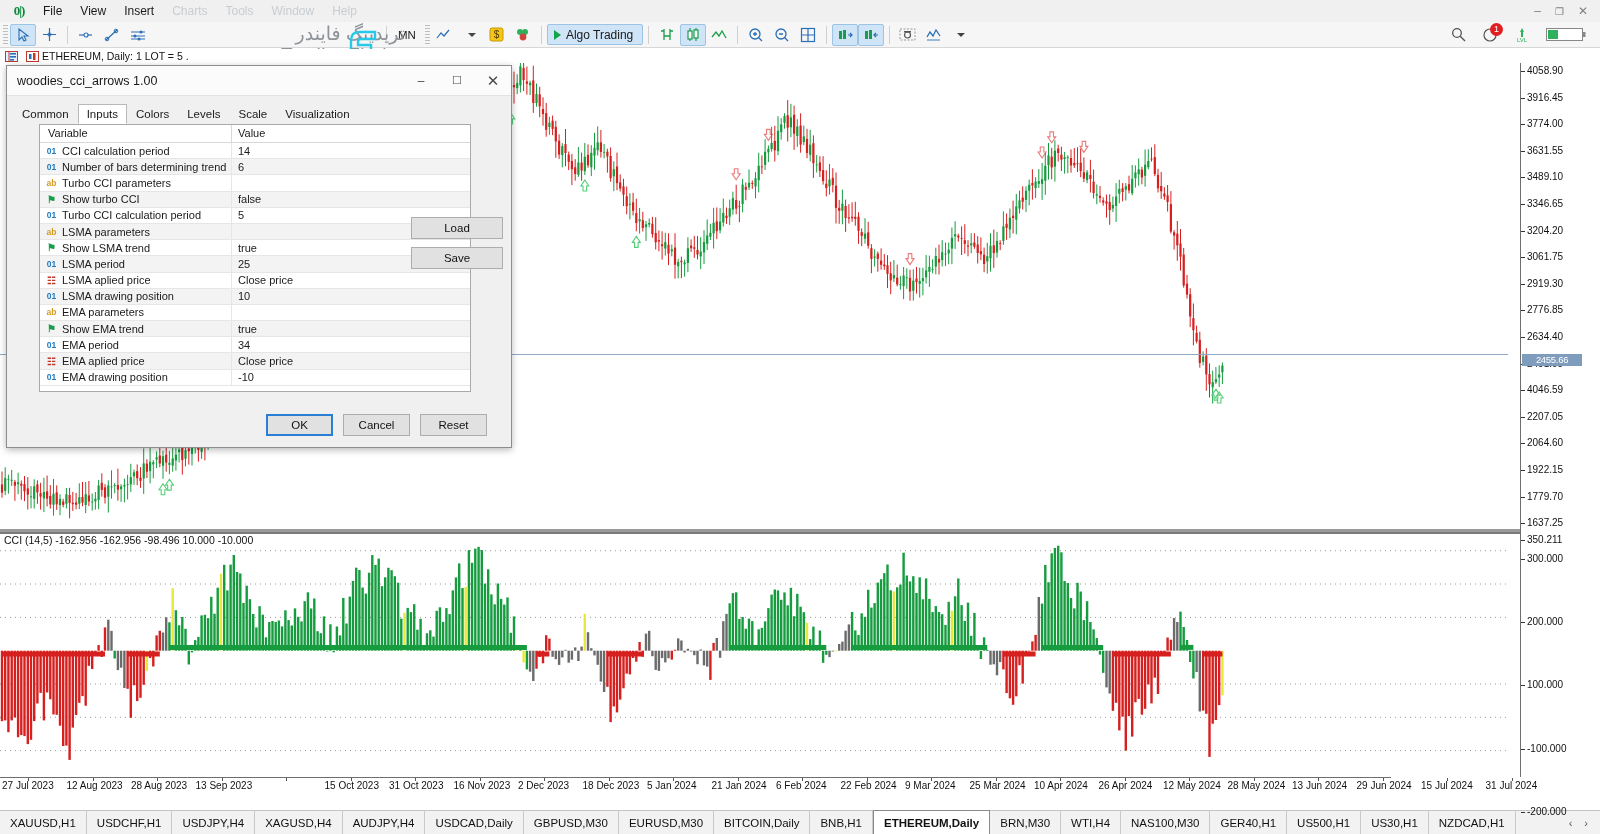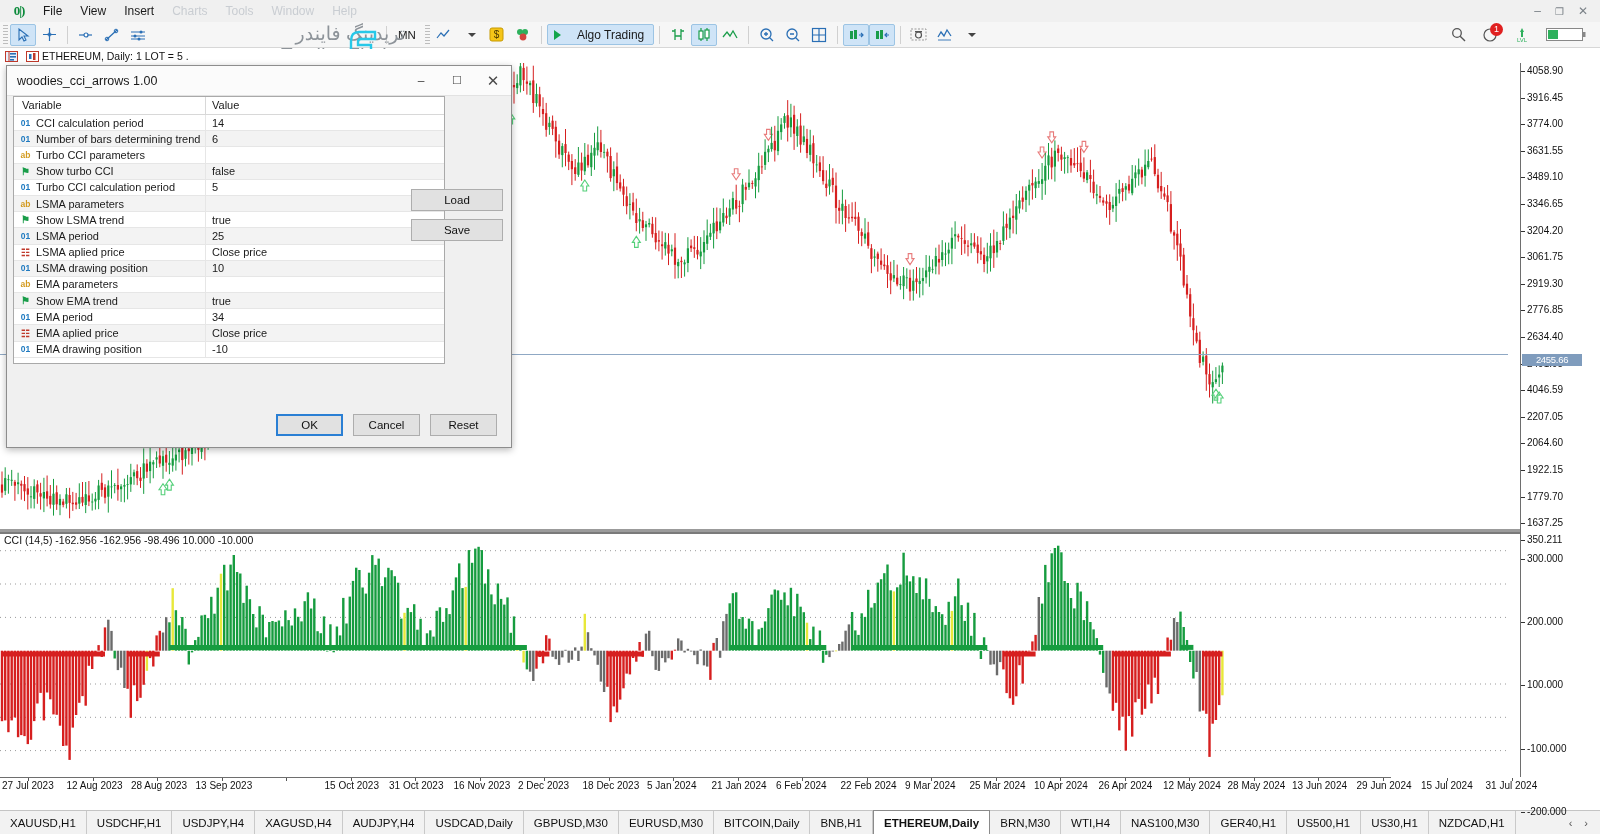--- a/index.html
+++ b/index.html
@@ -47,21 +47,21 @@
   .tb-btn {
     width: 26px; height: 22px; display: flex; align-items: center; justify-content: center;
     cursor: default; border-radius: 2px; position: relative;
   }
   .tb-btn.sel { background: #cfe4f7; border: 1px solid #9cc4e4; }
   .tb-sep { width: 1px; height: 18px; background: #d0d0d0; margin: 0 5px; }
   .tb-text {
     font-size: 11.5px; color: #222; padding: 0 6px; white-space: nowrap;
   }
   .algo-btn {
-    display: flex; align-items: center; gap: 16px;
+    display: flex; align-items: center; gap: 5px;
     background: #cfe4f7; border: 1px solid #9cc4e4; border-radius: 2px;
     height: 21px; padding: 0 9px 0 6px; font-size: 12px; color: #1a1a1a; cursor: default;
   }
   .tri-play { width:0;height:0;border-left:7px solid #13a54a;border-top:5px solid transparent;border-bottom:5px solid transparent;}
   .caret { width:0;height:0;border-left:4px solid transparent;border-right:4px solid transparent;border-top:4px solid #444; margin-left:2px;}
 
   
   .watermark {
     position: absolute; left: 185px; top: 2px; width: 220px; height: 48px;
     display: flex; flex-direction: column; align-items: flex-end;
@@ -157,21 +157,21 @@
 
   .dlg-tabs { display: flex; align-items: flex-end; height: 22px;
     padding-left: 6px; margin-top: 6px; font-size: 11.5px; }
   .dlg-tab { padding: 3px 8px 3px 8px; color: #1a1a1a; cursor: default;
     border: 1px solid transparent; }
   .dlg-tab.active { background: #fff; border: 1px solid #b9b9b9; border-bottom-color: #fff;
     position: relative; z-index: 2; }
 
   .dlg-body { flex: 1; background: #f0f0f0; padding: 0 0 0 0; position: relative; }
   .grid-wrap {
-    position: absolute; left: 6px; top: 0; width: 432px; height: 268px;
+    position: absolute; left: 32px; top: 0; width: 432px; height: 268px;
     border: 1px solid #a9a9a9; background: #fff; overflow: hidden;
   }
   .grid-head { display: flex; height: 18px; font-size: 11px; color: #1a1a1a;
     border-bottom: 1px solid #d8d8d8; background: #fff; }
   .gh-var { width: 192px; padding: 2px 0 0 8px; border-right: 1px solid #d8d8d8; }
   .gh-val { flex: 1; padding: 2px 0 0 6px; }
   .grow { display: flex; height: 16.2px; font-size: 11px; color: #1a1a1a;
     border-bottom: 1px solid #e6e6e6; align-items: center; }
   .grow.alt { background: #f3f3f3; }
   .gv-name { width: 192px; display: flex; align-items: center; gap: 4px;
@@ -183,21 +183,21 @@
   .tico.flag { color: #1a9d4a; font-size: 10px; }
   .tico.price { color: #c0392b; font-size: 10px; }
 
   .sidebtns { position: absolute; left: 404px; top: 93px; display: flex;
     flex-direction: column; gap: 8px; }
   .wbtn { width: 92px; height: 22px; background: #e1e1e1; border: 1px solid #adadad;
     font-size: 11.5px; color: #111; display: flex; align-items: center;
     justify-content: center; cursor: default; }
 
   .dlg-foot { height: 44px; display: flex; align-items: center;
-    justify-content: flex-end; gap: 10px; padding-right: 14px; }
+    justify-content: flex-end; gap: 10px; padding-right: 24px; }
   .fbtn { width: 67px; height: 22px; background: #e1e1e1; border: 1px solid #adadad;
     font-size: 11.5px; color: #111; display: flex; align-items: center;
     justify-content: center; cursor: default; }
   .fbtn.primary { border: 2px solid #2a7fd4; background: #e1e1e1; }
 
   svg { display: block; }
 </style>
 </head>
 <body>
 
@@ -1780,20 +1780,28 @@
 
     <div class="dlg-title">
       <span>woodies_cci_arrows 1.00</span>
       <div class="dlg-wbtns">
         <div class="dlg-wbtn">–</div>
         <div class="dlg-wbtn" style="font-size:11px">☐</div>
         <div class="dlg-wbtn close">✕</div>
       </div>
     </div>
 
+    <div class="dlg-tabs">
+      <div class="dlg-tab">Common</div>
+      <div class="dlg-tab active">Inputs</div>
+      <div class="dlg-tab">Colors</div>
+      <div class="dlg-tab">Levels</div>
+      <div class="dlg-tab">Scale</div>
+      <div class="dlg-tab">Visualization</div>
+    </div>
 
     <div class="dlg-body">
       <div class="grid-wrap">
         <div class="grid-head">
           <div class="gh-var">Variable</div>
           <div class="gh-val">Value</div>
         </div>
         <div id="gridRows">
             <div class="grow">
               <div class="gv-name">

